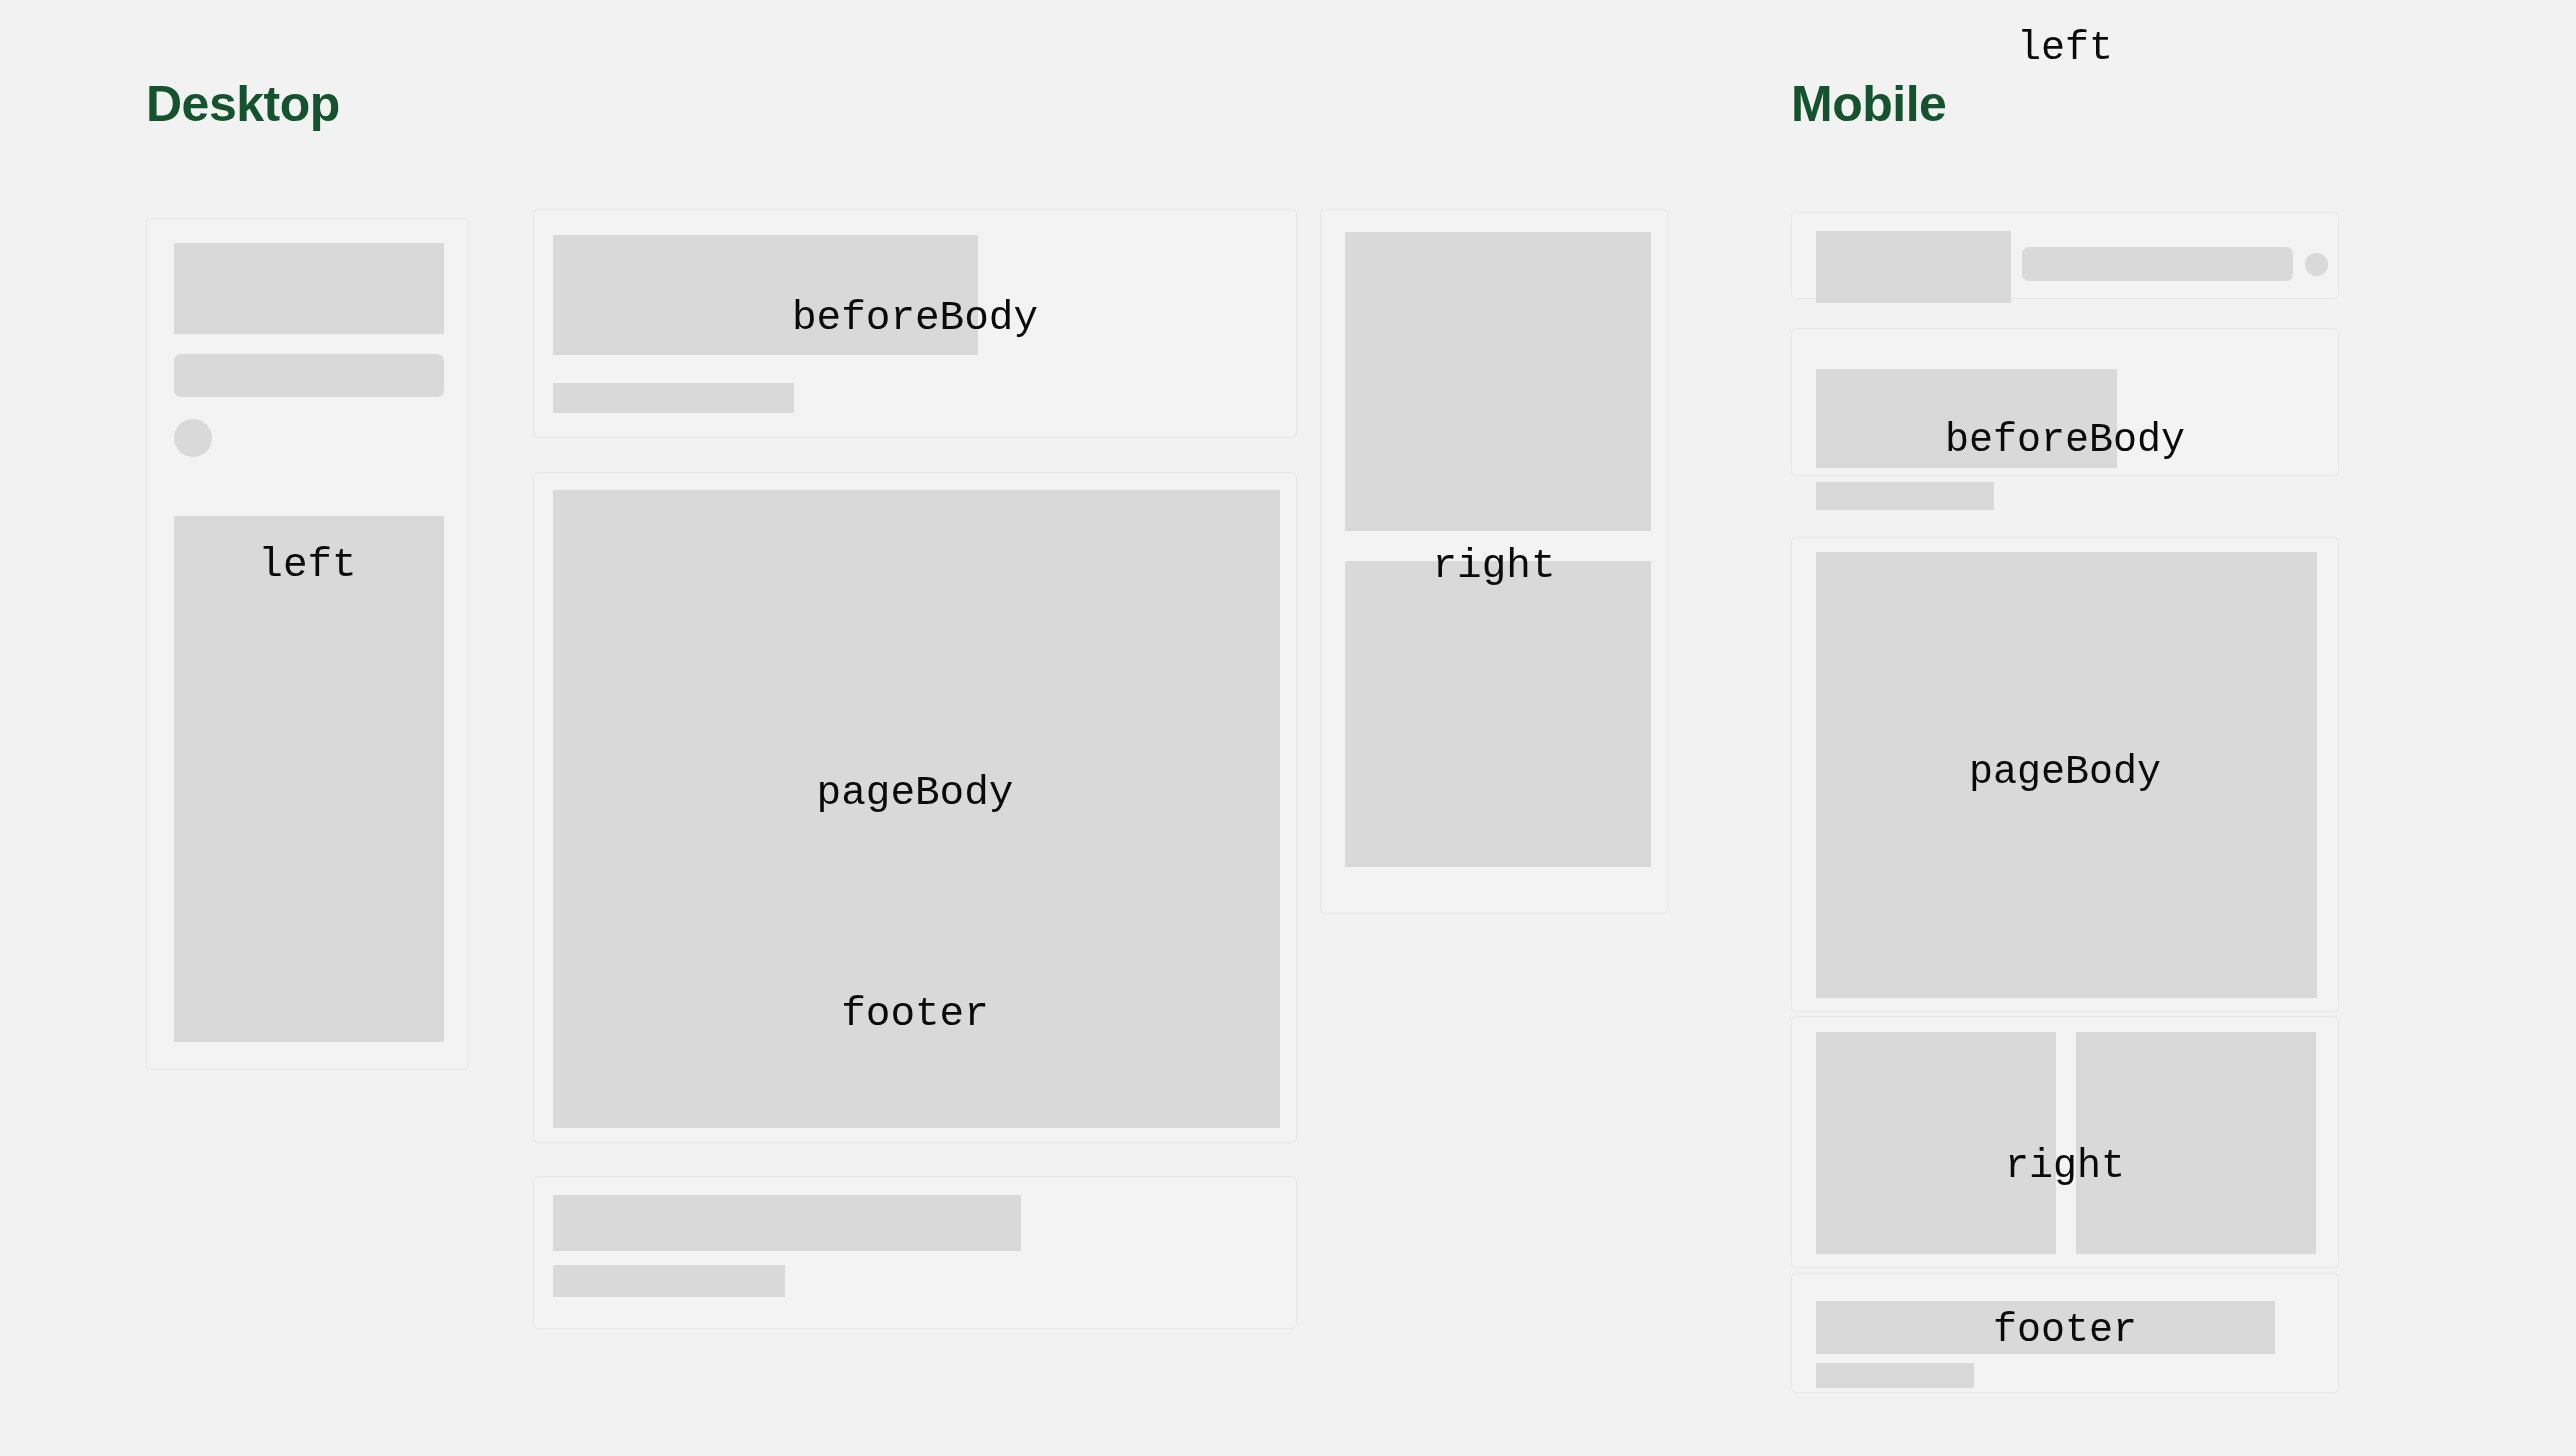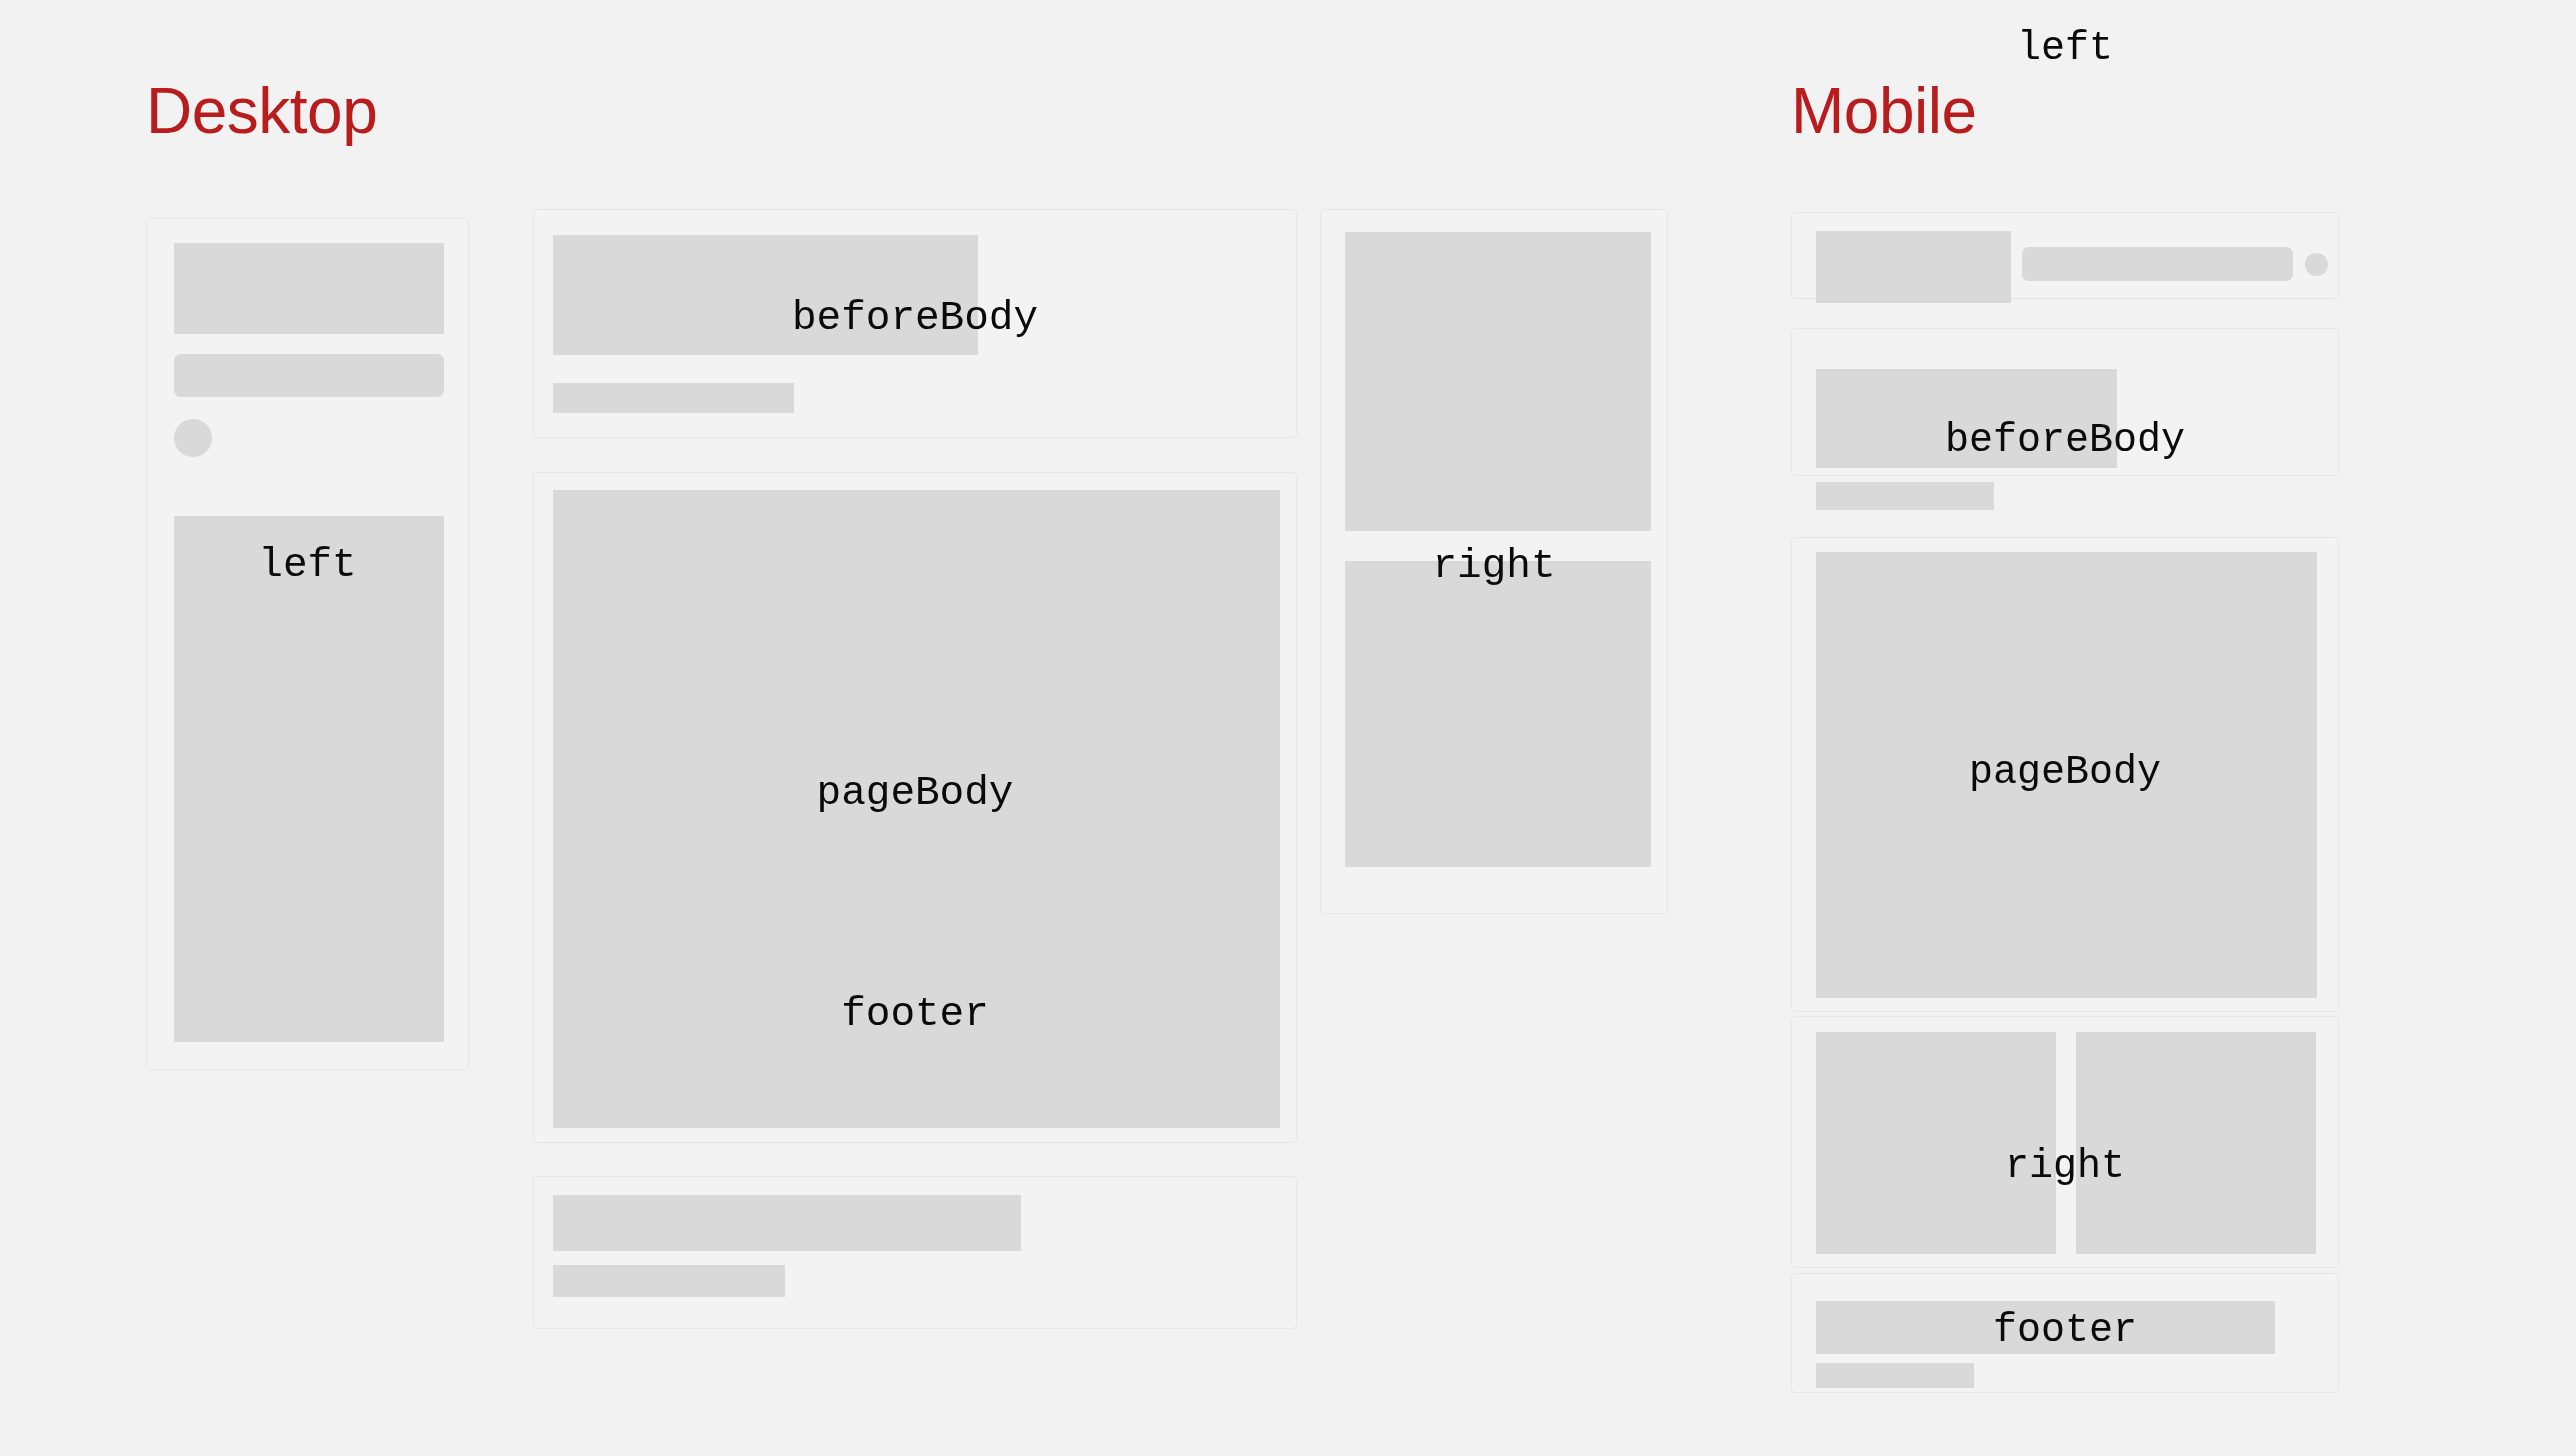--- a/index.html
+++ b/index.html
@@ -12,24 +12,24 @@
     background: #f2f2f2;
     font-family: "Liberation Sans", sans-serif;
     overflow: hidden;
     position: relative;
   }
 
   
   .section-title {
     position: absolute;
     font-family: "Liberation Sans", sans-serif;
-    font-weight: normal;
-    font-size: 64px;
+    font-weight: bold;
+    font-size: 50px;
     line-height: 1;
-    color: #b91c1c;
+    color: #14532d;
     letter-spacing: -0.5px;
     white-space: nowrap;
   }
   #desktop-title { left: 146px; top: 79px; }
   #mobile-title  { left: 1791px; top: 79px; }
 
   
   .panel {
     position: absolute;
     box-sizing: border-box;

